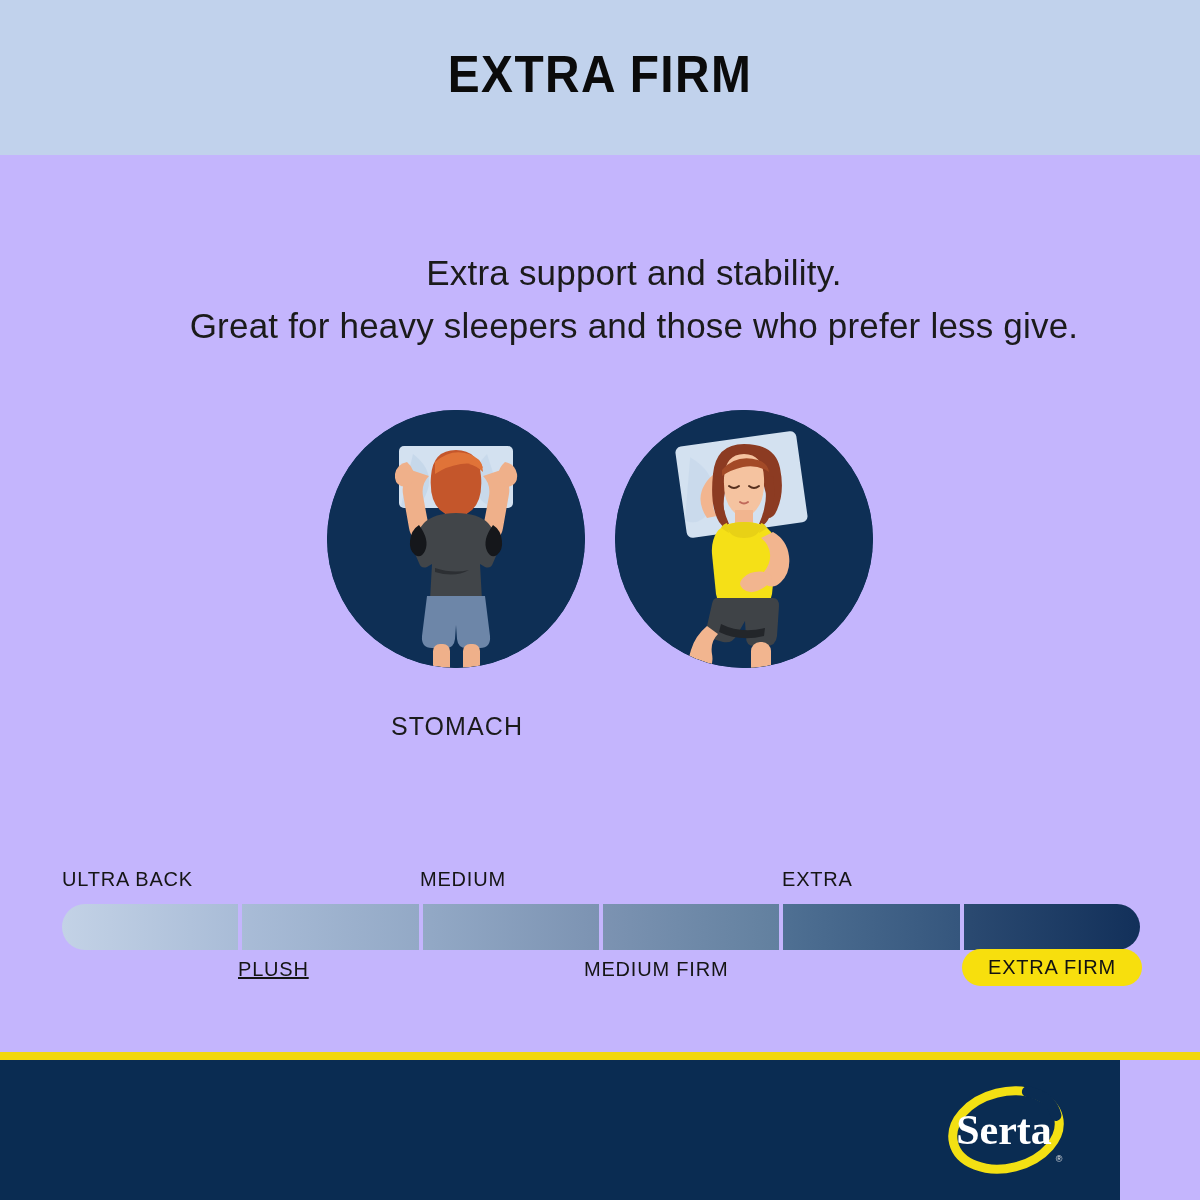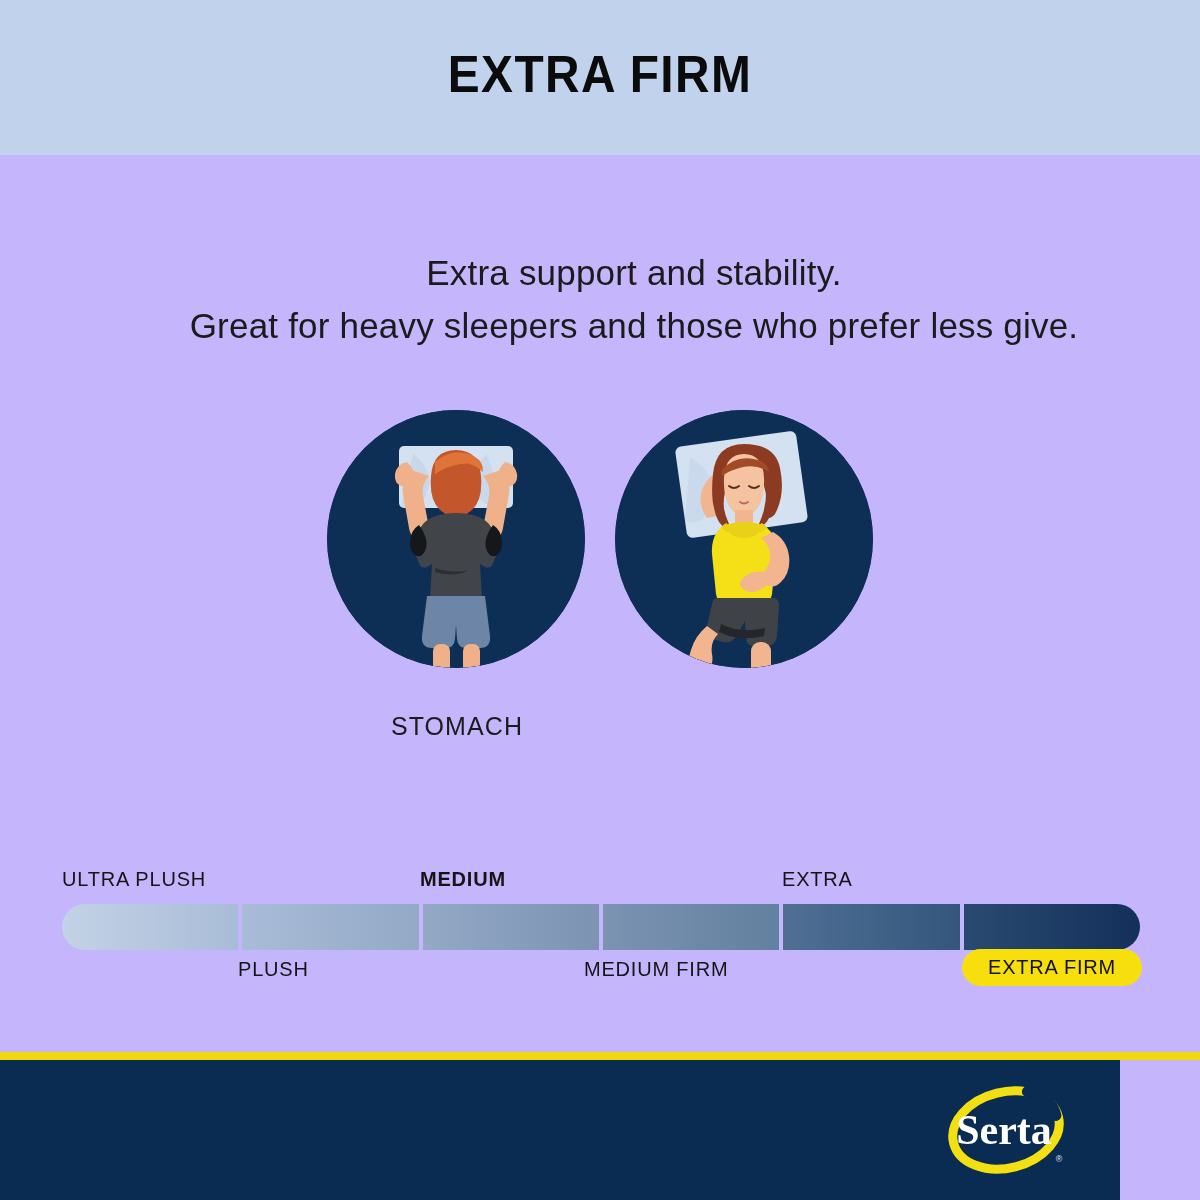--- a/index.html
+++ b/index.html
@@ -280,36 +280,36 @@
           </g>
         </svg>
       </div>
     </div>
 
   </div>
 
   <div class="scale">
 
     <div class="scale-top-labels">
-      <div class="scale-label top" style="left:0px;">ULTRA PLUSH</div>
-      <div class="scale-label top" style="left:358px;font-weight:bold;">MEDIUM</div>
+      <div class="scale-label top" style="left:0px;">ULTRA BACK</div>
+      <div class="scale-label top" style="left:358px;">MEDIUM</div>
       <div class="scale-label top" style="left:720px;">EXTRA</div>
     </div>
 
     <div class="scale-bar">
       <div class="seg first" style="background: linear-gradient(90deg, #c3d2e6 0%, #a9bcd7 100%);"></div>
       <div class="seg" style="background: linear-gradient(90deg, #a9bcd7 0%, #93a9c6 100%);"></div>
       <div class="seg" style="background: linear-gradient(90deg, #93a9c6 0%, #7c93b2 100%);"></div>
       <div class="seg" style="background: linear-gradient(90deg, #7c93b2 0%, #62809f 100%);"></div>
       <div class="seg" style="background: linear-gradient(90deg, #4f7093 0%, #35567d 100%);"></div>
       <div class="seg last" style="background: linear-gradient(90deg, #2b4a71 0%, #12305a 100%);"></div>
     </div>
 
     <div class="scale-bottom-labels">
-      <div class="scale-label bot" style="left:176px;">PLUSH</div>
+      <div class="scale-label bot" style="left:176px;text-decoration:underline;">PLUSH</div>
       <div class="scale-label bot" style="left:522px;">MEDIUM FIRM</div>
       <div class="scale-label bot highlight" style="left:900px;">EXTRA FIRM</div>
     </div>
 
   </div>
 
   <div class="footer-stripe"></div>
   <div class="footer">
     <div class="serta-logo">
       <svg viewBox="0 0 132 104" width="132" height="104" aria-hidden="true">

